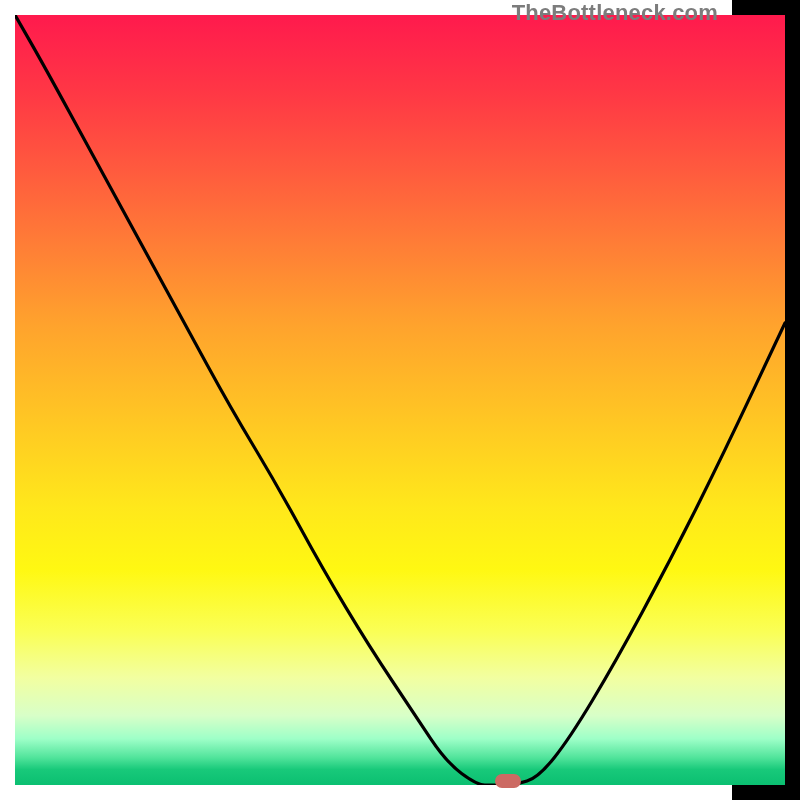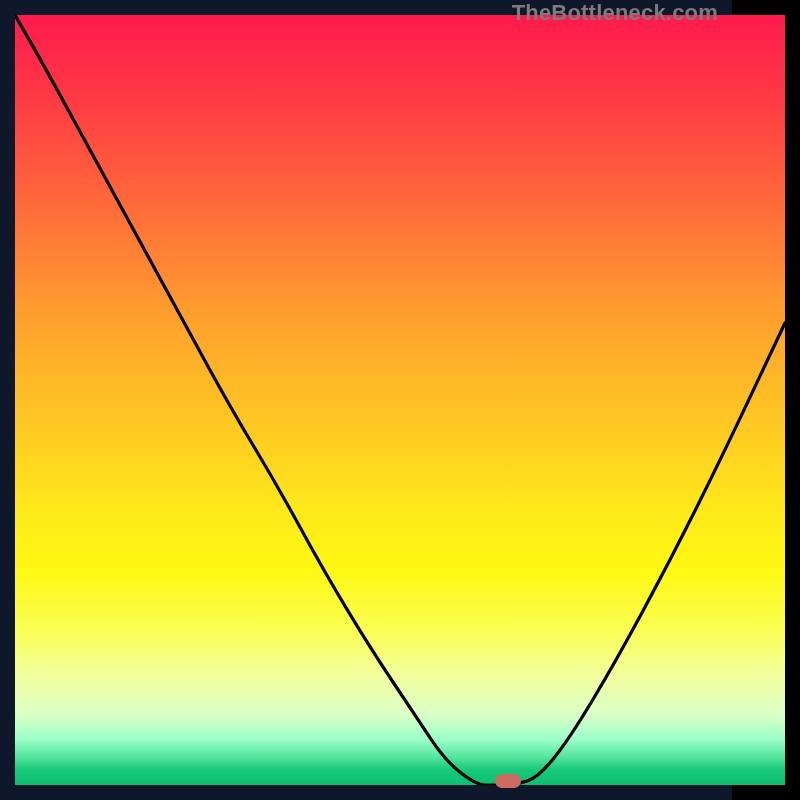--- a/index.html
+++ b/index.html
@@ -8,21 +8,21 @@
     width: 800px;
     height: 800px;
     background: #000;
     font-family: Arial, Helvetica, sans-serif;
     overflow: hidden;
   }
   .frame {
     position: relative;
     width: 732px;
     height: 800px;
-    background: #0f172a;
+    background: #ffffff;
   }
   .plot {
     position: absolute;
     left: 15px;
     top: 15px;
     width: 770px;
     height: 770px;
     background: linear-gradient(to bottom,
       #ff1a4d 0%,
       #ff3745 10%,

